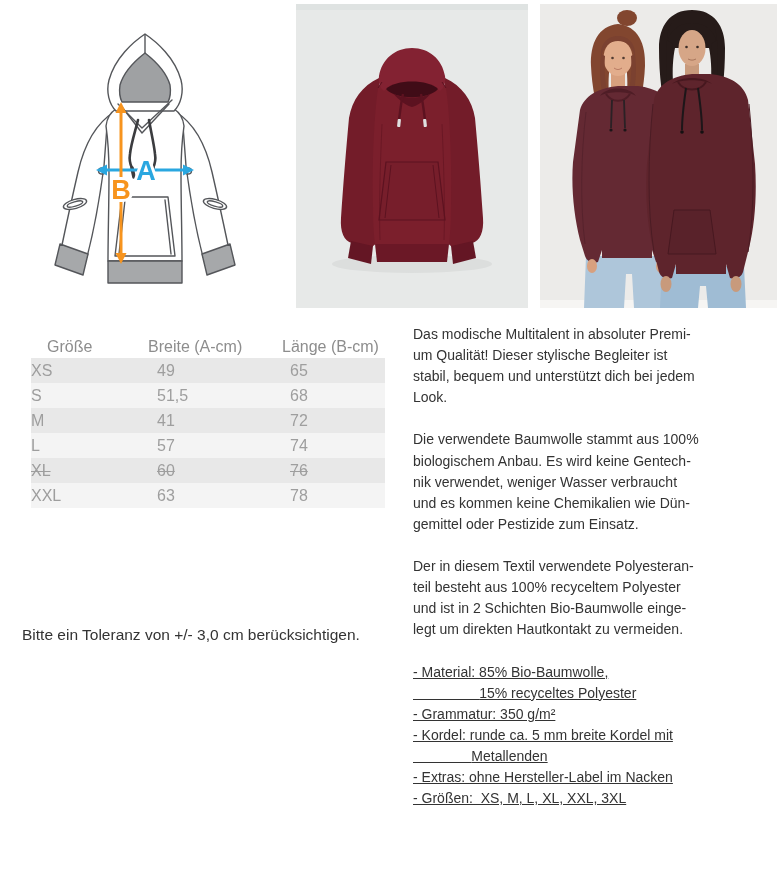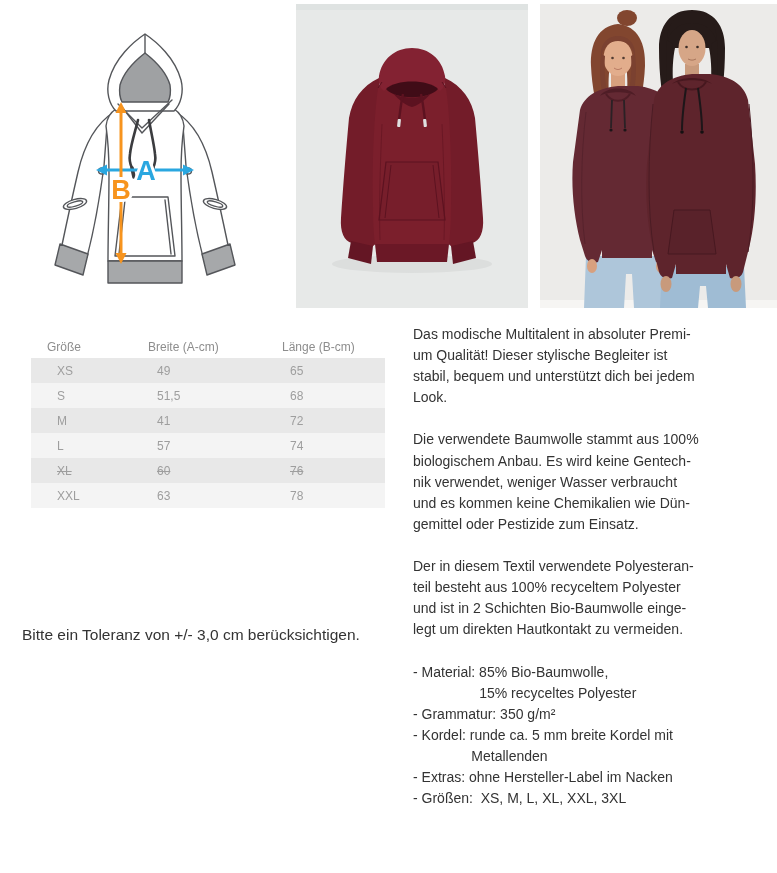--- a/index.html
+++ b/index.html
@@ -4,35 +4,35 @@
 <style>
   html,body{margin:0;padding:0;background:#fff;}
   .canvas{position:relative;width:777px;height:873px;background:#ffffff;overflow:hidden;
           font-family:"Liberation Sans",sans-serif;}
   .fig{position:absolute;}
   #fig-drawing{left:18px;top:8px;}
   #fig-product{left:296px;top:4px;}
   #fig-models{left:540px;top:4px;}
 
   table.sizes{position:absolute;left:31px;top:336px;width:354px;border-collapse:collapse;
-              font-size:12px;color:#9e9e9e;table-layout:fixed;}
+              font-size:16px;color:#9e9e9e;table-layout:fixed;}
   table.sizes col.w1{width:115px;} table.sizes col.w2{width:134px;} table.sizes col.w3{width:105px;}
   table.sizes thead th{font-weight:400;color:#8d8d8d;text-align:left;height:22px;padding:0;background:#fff;}
   table.sizes th.c1{padding-left:16px;} table.sizes th.c2{padding-left:2px;} table.sizes th.c3{padding-left:2px;}
   table.sizes tbody td{height:25px;padding:0;}
-  table.sizes td.c1{padding-left:26px;} table.sizes td.c2{padding-left:11px;} table.sizes td.c3{padding-left:10px;}
+  table.sizes td.c1{} table.sizes td.c2{padding-left:11px;} table.sizes td.c3{padding-left:10px;}
   table.sizes tbody tr:nth-child(odd){background:#e8e8e8;}
   table.sizes tbody tr:nth-child(even){background:#f4f4f4;}
   table.sizes tbody tr.struck td{text-decoration:line-through;}
 
   .tolerance{position:absolute;left:22px;top:578px;width:400px;font-size:15.5px;color:#333;margin-top:48px;}
 
   .desc{position:absolute;left:413px;top:324px;width:362px;font-size:14px;line-height:21.1px;color:#333;}
   .desc p{margin:0 0 21.1px 0;white-space:pre-wrap;}
-  .desc p:last-child{margin-bottom:16px;}
+  .desc p:last-child{margin-bottom:16px;text-decoration:underline;}
 
   svg text.measure{font-family:"Liberation Sans",sans-serif;font-weight:bold;font-size:27px;
                    paint-order:stroke;stroke:#ffffff;stroke-width:6px;text-anchor:middle;}
 </style>
 </head>
 <body>
 
 <div class="canvas">
 
   <svg id="fig-drawing" class="fig" width="262" height="300" viewBox="0 0 262 300">

